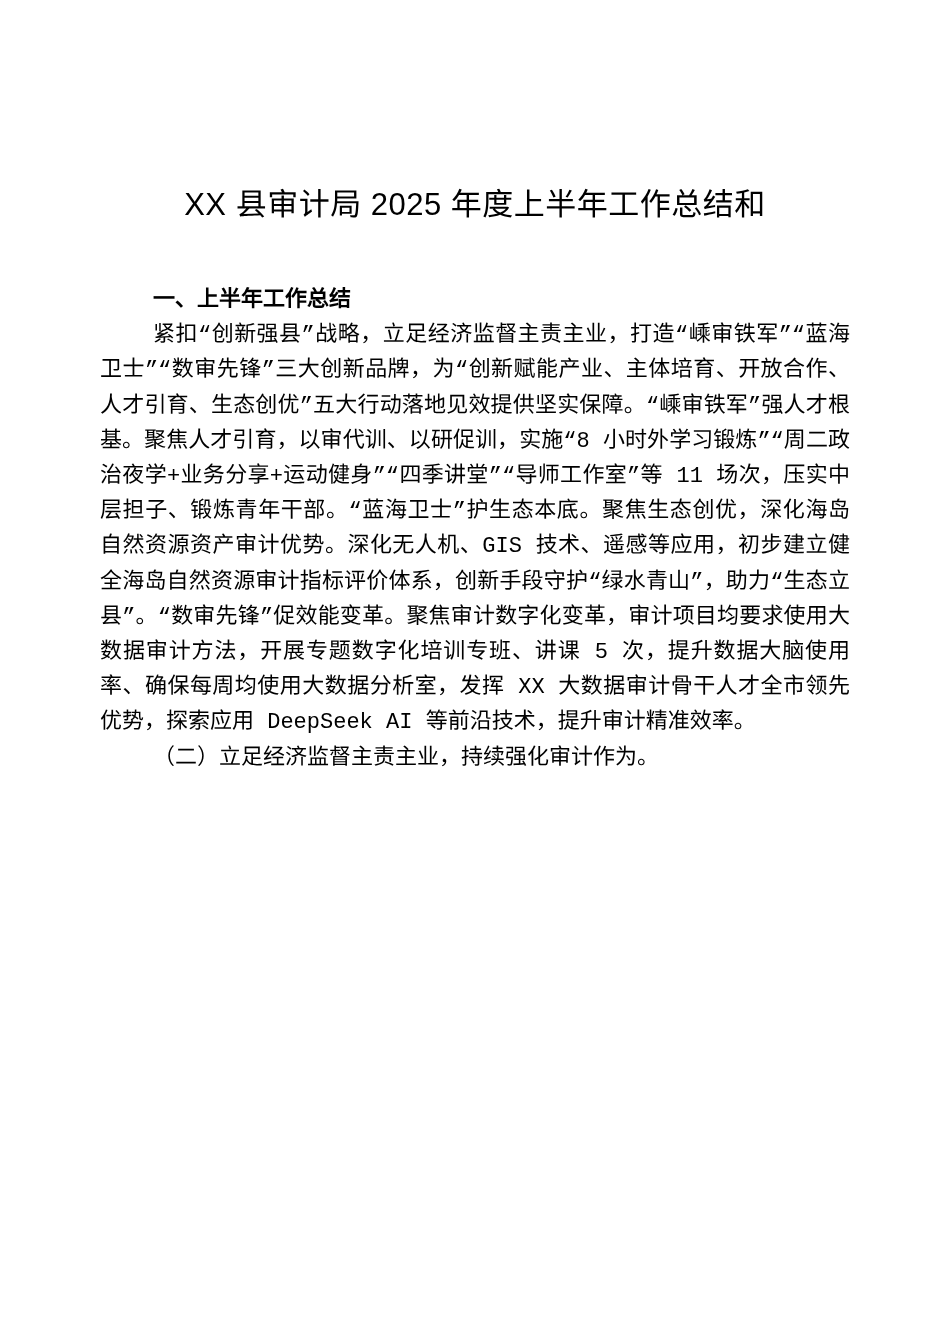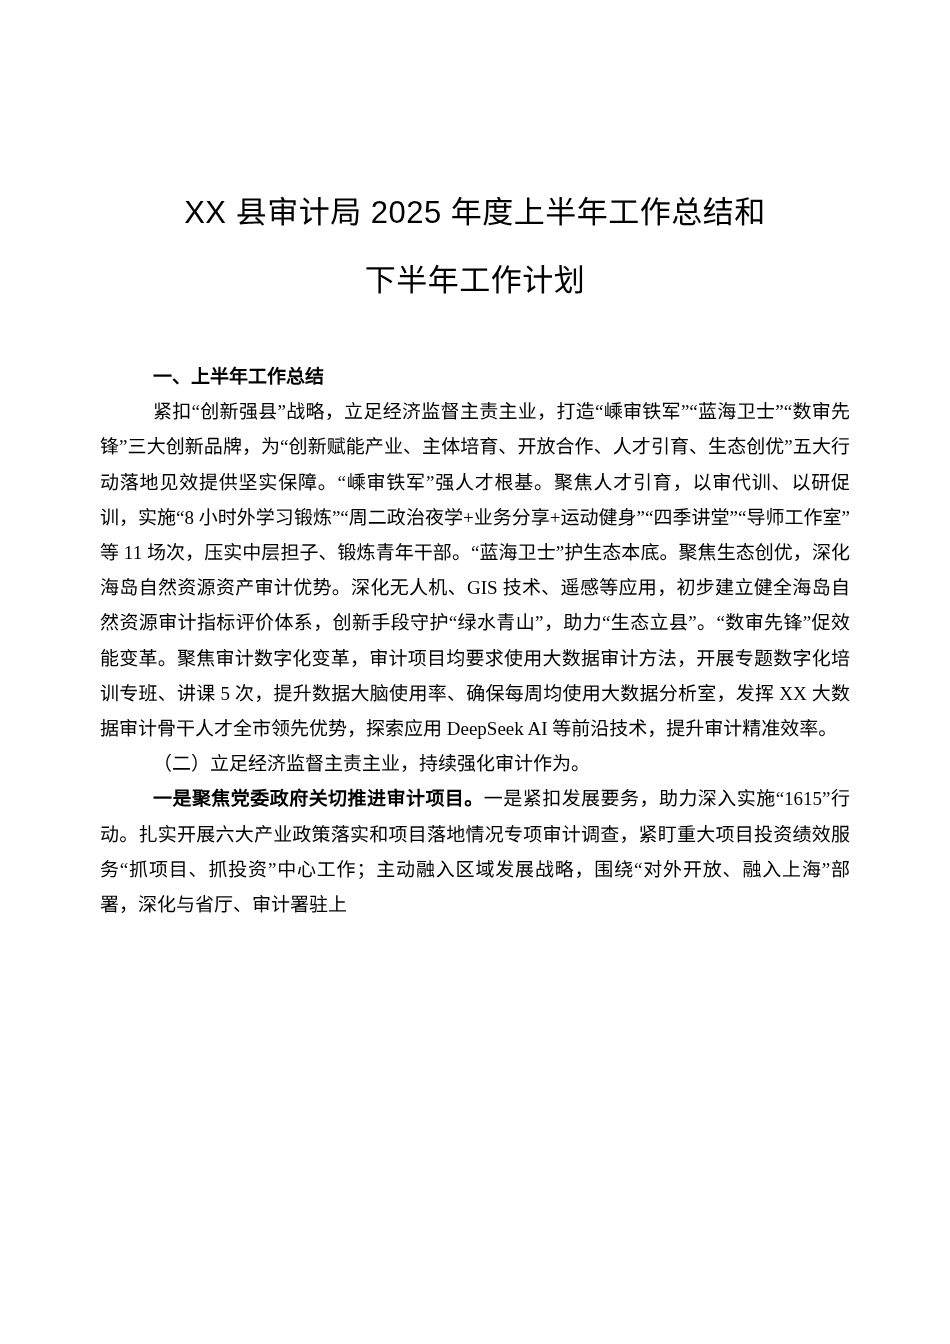--- a/index.html
+++ b/index.html
@@ -10,21 +10,21 @@
   }
   body {
     font-family: "Liberation Serif", "DejaVu Serif", serif;
     color: #000000;
   }
   .page {
     position: relative;
     width: 950px;
     height: 972px;
     background: #ffffff;
-    margin: 16px auto;
+    margin: 8px auto;
     overflow: hidden;
     box-sizing: border-box;
   }
   .content {
     position: absolute;
     left: 100px;
     top: 0;
     width: 750px;
   }
   .doc-title {
@@ -41,26 +41,26 @@
   .doc-title .tline {
     display: block;
     white-space: nowrap;
   }
   .body-block {
     margin-top: 44px;
   }
   p.para {
     margin: 0;
     padding: 0;
-    font-size: 19px;
+    font-size: 22px;
     line-height: 35.2px;
     text-align: justify;
     text-align-last: left;
     text-justify: inter-character;
-    font-family: Liberation Serif, serif;
+    font-family: Liberation Mono, monospace;
     letter-spacing: 0;
     word-break: break-all;
   }
   p.indent {
     text-indent: 53px;
   }
   p.heading {
     font-weight: bold;
     text-indent: 53px;
   }
@@ -80,32 +80,30 @@
 </style>
 </head>
 <body>
 
 <div class="page">
 
   <div class="content">
 
     <h1 class="doc-title">
       <span class="tline">XX 县审计局 2025 年度上半年工作总结和</span>
-      <span class="tline">下半年工作计划</span>
     </h1>
 
     <div class="body-block">
 
       <p class="para heading">一、上半年工作总结</p>
 
 
       <p class="para indent">紧扣“创新强县”战略，立足经济监督主责主业，打造“嵊审铁军”“蓝海卫士”“数审先锋”三大创新品牌，为“创新赋能产业、主体培育、开放合作、人才引育、生态创优”五大行动落地见效提供坚实保障。“嵊审铁军”强人才根基。聚焦人才引育，以审代训、以研促训，实施“8 小时外学习锻炼”“周二政治夜学+业务分享+运动健身”“四季讲堂”“导师工作室”等 11 场次，压实中层担子、锻炼青年干部。“蓝海卫士”护生态本底。聚焦生态创优，深化海岛自然资源资产审计优势。深化无人机、GIS 技术、遥感等应用，初步建立健全海岛自然资源审计指标评价体系，创新手段守护“绿水青山”，助力“生态立县”。“数审先锋”促效能变革。聚焦审计数字化变革，审计项目均要求使用大数据审计方法，开展专题数字化培训专班、讲课 5 次，提升数据大脑使用率、确保每周均使用大数据分析室，发挥 XX 大数据审计骨干人才全市领先优势，探索应用 DeepSeek AI 等前沿技术，提升审计精准效率。</p>
 
       <p class="para indent">（二）立足经济监督主责主业，持续强化审计作为。</p>
 
-      <p class="para indent"><span class="strong-run">一是聚焦党委政府关切推进审计项目。</span><span>一是紧扣发展要务，助力深入实施“1615”行动。扎实开展六大产业政策落实和项目落地情况专项审计调查，紧盯重大项目投资绩效服务“抓项目、抓投资”中心工作；主动融入区域发展战略，围绕“对外开放、融入上海”部署，深化与省厅、审计署驻上</span></p>
 
     </div>
   </div>
 
   <div class="page-number">1</div>
 
 </div>
 
 </body></html>

